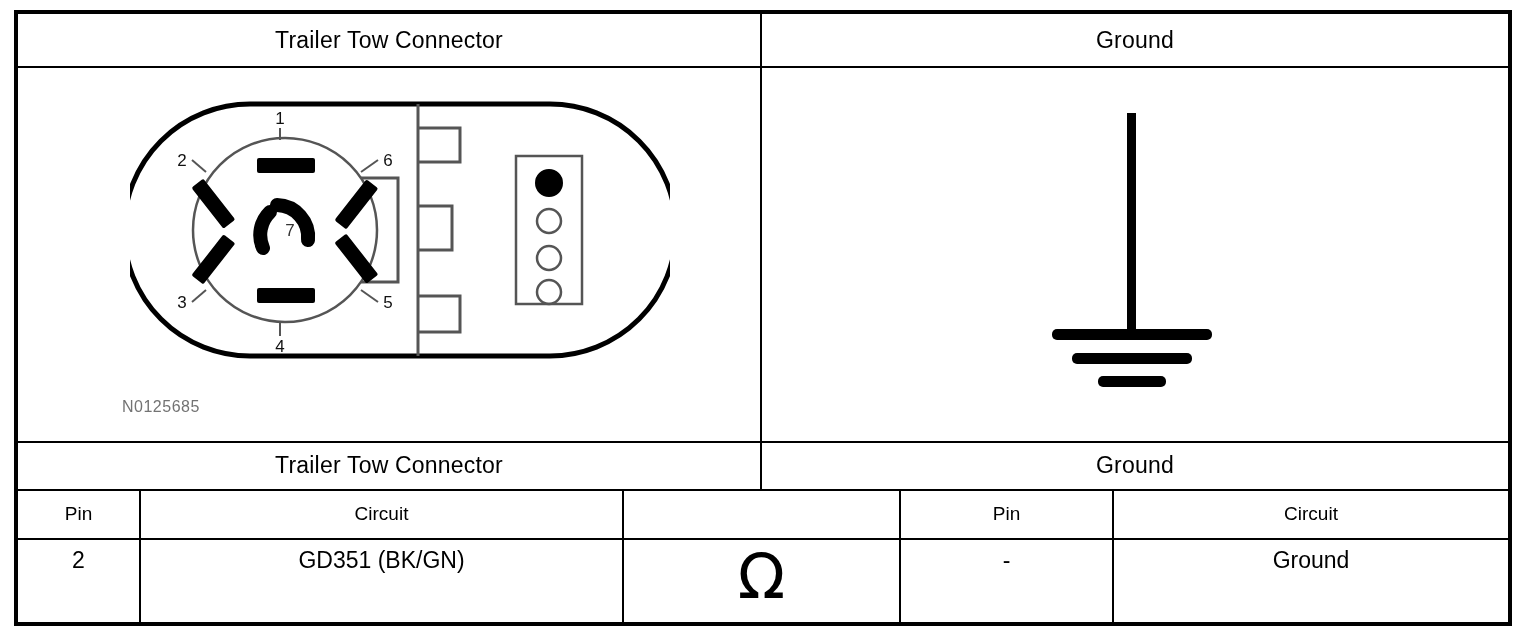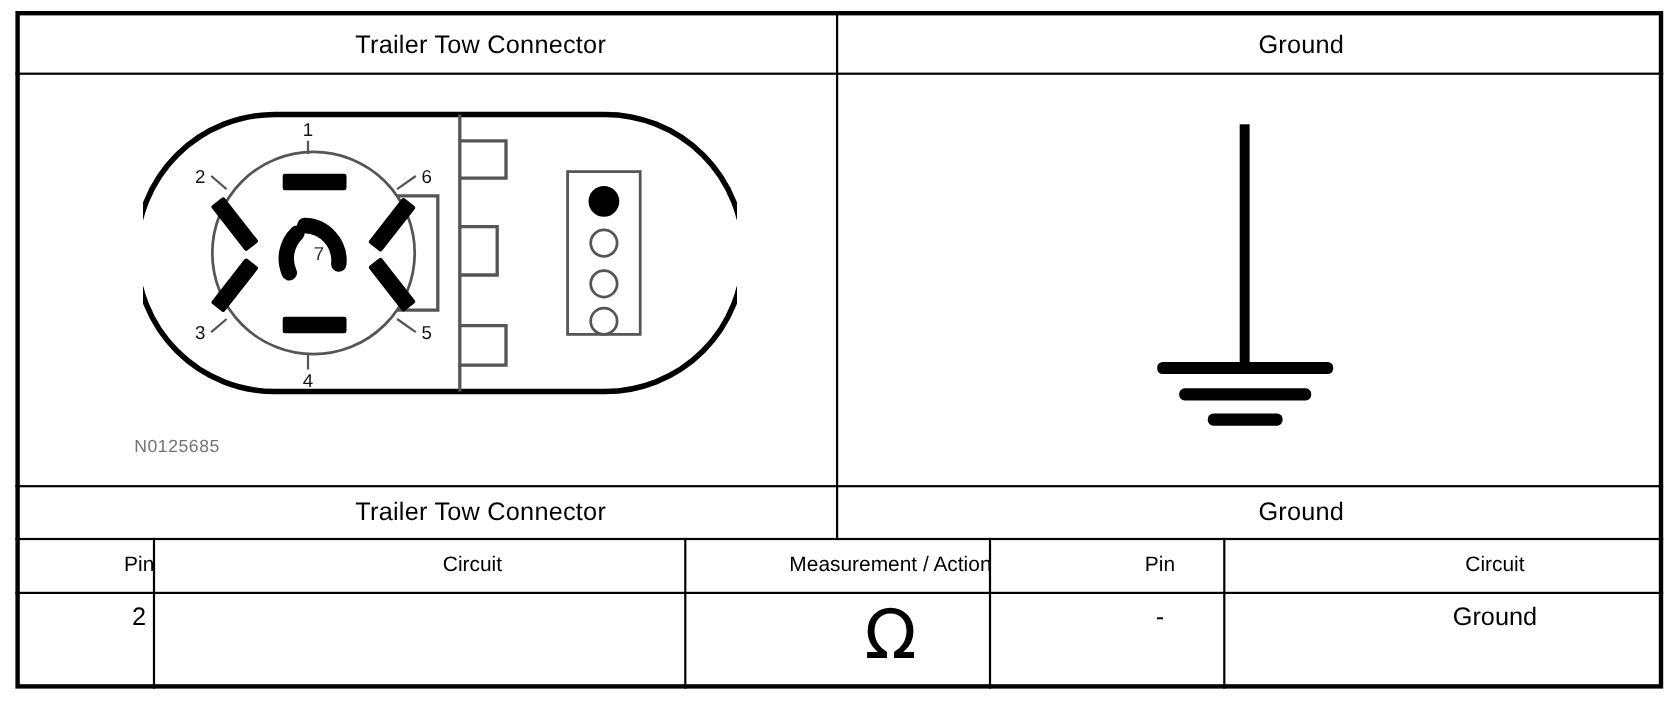--- a/index.html
+++ b/index.html
@@ -40,21 +40,20 @@
     width: 2px;
   }
   
   .cell {
     position: absolute;
     display: flex;
     align-items: center;
     justify-content: center;
     text-align: center;
     box-sizing: border-box;
-    margin-left: 48px;
   }
   .title-text {
     font-size: 23px;
     letter-spacing: 0.2px;
   }
   .head-text {
     font-size: 19px;
     text-align: right;
   }
   .data-text {
@@ -181,21 +180,21 @@
     <rect x="52" y="248" width="120" height="11" rx="5" fill="#000"></rect>
 
     <rect x="78" y="271" width="68" height="11" rx="5" fill="#000"></rect>
   </svg>
 
   <div class="cell title-text" style="left:18px; top:441px; width:742px; height:48px;">Trailer Tow Connector</div>
   <div class="cell title-text" style="left:762px; top:441px; width:746px; height:48px;">Ground</div>
 
   <div class="cell head-text" style="left:18px; top:489px; width:121px; height:49px;">Pin</div>
   <div class="cell head-text" style="left:141px; top:489px; width:481px; height:49px;">Circuit</div>
-  <div class="cell head-text" style="left:624px; top:489px; width:275px; height:49px;">Measurement / Action</div>
   <div class="cell head-text" style="left:901px; top:489px; width:211px; height:49px;">Pin</div>
   <div class="cell head-text" style="left:1114px; top:489px; width:394px; height:49px;">Circuit</div>
 
   <div class="cell data-text" style="left:18px; top:538px; width:121px; height:44px;">2</div>
+  <div class="cell data-text" style="left:141px; top:538px; width:481px; height:44px;">GD351 (BK/GN)</div>
   <div class="cell omega" style="left:624px; top:533px; width:275px; height:88px;">Ω</div>
   <div class="cell data-text" style="left:901px; top:538px; width:211px; height:44px;">-</div>
   <div class="cell data-text" style="left:1114px; top:538px; width:394px; height:44px;">Ground</div>
 </div>
 
 </body></html>

